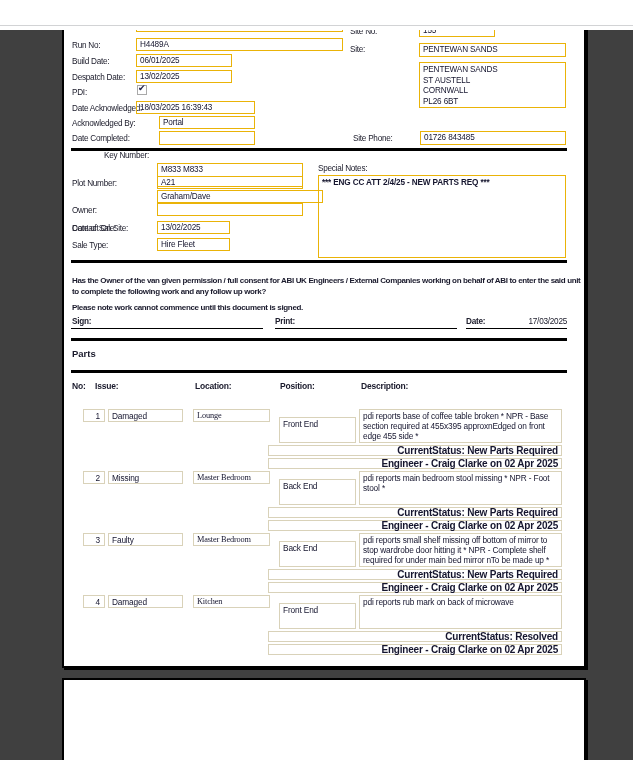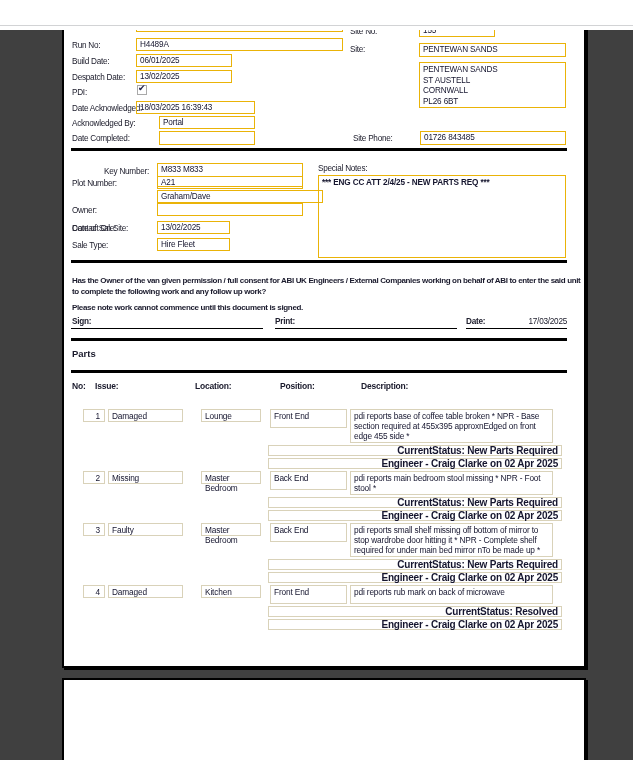--- a/index.html
+++ b/index.html
@@ -39,22 +39,22 @@
   .notes-val { font-weight:bold; }
   
   .parts-rows { position:absolute; left:0; top:394px; width:520px; }
   .prow { display:flex; align-items:stretch; margin-bottom:2px; }
   .pcell {
     border:1px solid #d9d2b9; font-size:8.3px; letter-spacing:-0.15px;
     padding:1px 3px; box-sizing:border-box; color:#15152e;
   }
   .pcell.c-no   { margin-left:19px; width:22px; height:13px; text-align:right; padding-right:4px; }
   .pcell.c-issue{ margin-left:3px;  width:75px; height:13px; }
-  .pcell.c-loc  { margin-left:18px; width:60px; height:13px; }
-  .pcell.c-pos  { margin-left:9px;  width:77px; height:19px; }
+  .pcell.c-loc  { margin-left:10px; width:77px; height:13px;font-family:Liberation Serif, serif; }
+  .pcell.c-pos  { margin-left:9px;  width:77px; height:26px;margin-top:8px; }
   .pcell.c-desc { margin-left:3px;  width:203px; line-height:10px; height:auto; }
   .pstatus {
     margin-left:204px; width:294px; height:11px; box-sizing:border-box;
     border:1px solid #d9d2b9; text-align:right; font-size:10px; font-weight:bold;
     letter-spacing:-0.2px; padding:1px 3px; line-height:8.5px; color:#15152e;
     margin-bottom:2px;
   }
 </style>
 </head>
 <body>
@@ -99,21 +99,21 @@
     <div class="fbox" style="left:95px; top:101px; width:96px; height:13px;">Portal</div>
 
     <div class="lbl" style="left:8px; top:119px;">Date Completed:</div>
     <div class="fbox" style="left:95px; top:116px; width:96px; height:14px;"></div>
 
     <div class="lbl" style="left:289px; top:119px;">Site Phone:</div>
     <div class="fbox" style="left:356px; top:116px; width:146px; height:14px;">01726 843485</div>
 
     <div class="hr" style="top:133px;"></div>
 
-    <div class="lbl" style="left:8px; top:152px;padding-left:32px;">Key Number:</div>
+    <div class="lbl" style="left:8px; top:136px;padding-left:32px;">Key Number:</div>
     <div class="fbox" style="left:93px; top:148px; width:146px; height:24px;">M833 M833</div>
 
     <div class="lbl" style="left:254px; top:149px;">Special Notes:</div>
     <div class="fbox notes-val" style="left:254px; top:160px; width:248px; height:83px; padding:2px 3px;">*** ENG CC ATT 2/4/25 - NEW PARTS REQ ***</div>
 
     <div class="lbl" style="left:8px; top:164px;">Plot Number:</div>
     <div class="fbox" style="left:93px; top:161px; width:146px; height:13px;">A21</div>
 
     <div class="lbl" style="left:8px; top:177px;margin-top:32px;">Contact On Site:</div>
     <div class="fbox" style="left:93px; top:175px; width:166px; height:13px;">Graham/Dave</div>

